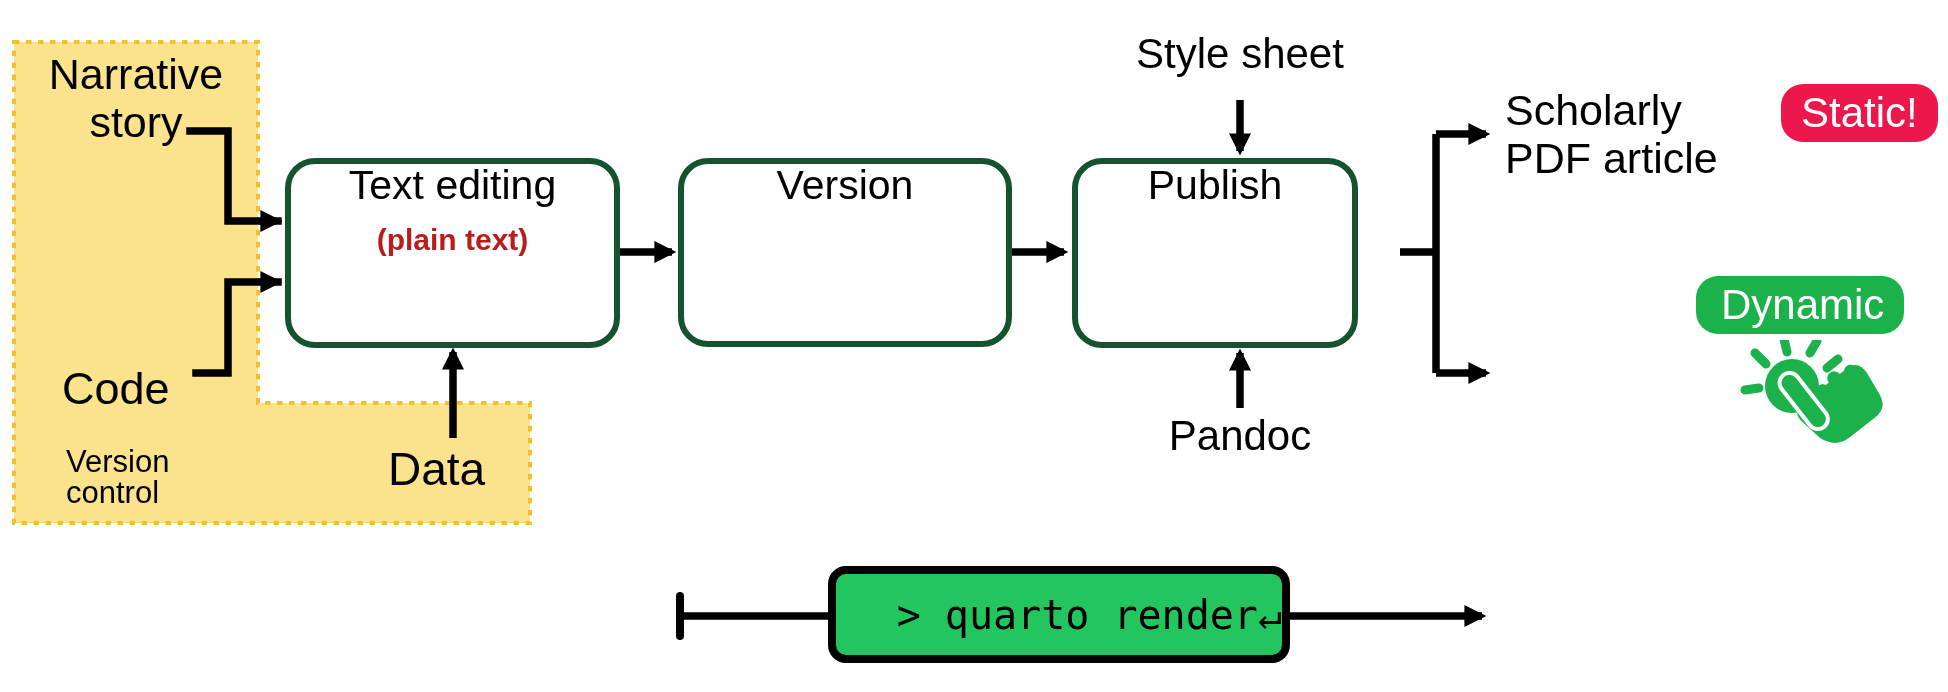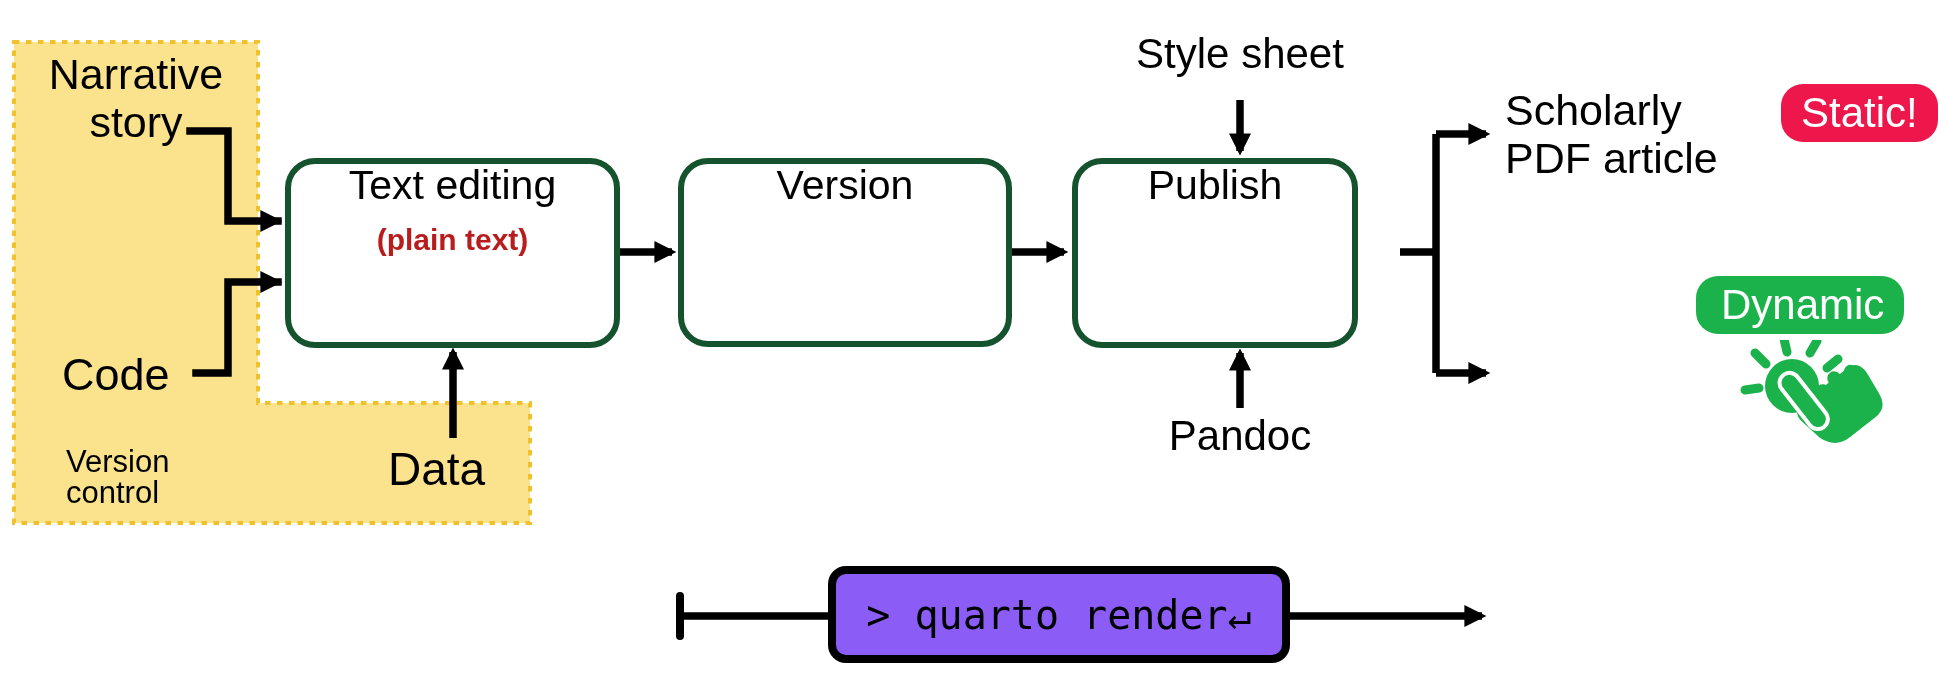--- a/index.html
+++ b/index.html
@@ -20,23 +20,23 @@
   .node-title{font-size:41px;line-height:1.05;}
   .node-sub{font-size:30px;color:#b91c1c;line-height:1.1;margin-top:16px;font-weight:bold;}
   
   .lbl{position:absolute;line-height:1.12;}
   .badge{
     position:absolute;color:#fff;font-size:42px;line-height:1.0;
     padding:8px 20px;border-radius:22px;white-space:nowrap;
   }
   .note{color:#949494;font-size:33px;line-height:1.12;}
   .cmdbox{
-    position:absolute;box-sizing:border-box;background:#8b5cf6;
+    position:absolute;box-sizing:border-box;background:#22c55e;
     border:8px solid #000;border-radius:18px;
-    display:flex;align-items:center;justify-content:center;
+    display:flex;align-items:center;justify-content:flex-end;
     font-family:"DejaVu Sans Mono", monospace;font-size:40px;white-space:nowrap;
   }
 </style>
 </head>
 <body>
 
 <div class="canvas">
 
   <svg class="underlay" width="1948" height="692" viewBox="0 0 1948 692">
     <defs>
@@ -65,21 +65,21 @@
     <path d="M1436,134 H1486" fill="none" stroke="#000" stroke-width="7.5" marker-end="url(#ah)"></path>
     <path d="M1436,373 H1486" fill="none" stroke="#000" stroke-width="7.5" marker-end="url(#ah)"></path>
 
     <path d="M680,596 V636" fill="none" stroke="#000" stroke-width="8" stroke-linecap="round"></path>
     <path d="M682,616 H840" fill="none" stroke="#000" stroke-width="7.5"></path>
     <path d="M1285,616 H1482" fill="none" stroke="#000" stroke-width="7.5" marker-end="url(#ah)"></path>
   </svg>
 
   <div class="lbl preline abs" style="left:20px;top:50px;width:232px;text-align:center;font-size:43px;">Narrative
 story</div>
-  <div class="lbl abs" style="left:62px;top:350px;font-size:45px;text-align:right;">Code</div>
+  <div class="lbl abs" style="left:62px;top:364px;font-size:45px;text-align:right;">Code</div>
   <div class="lbl preline abs" style="left:58px;top:446px;font-size:31px;line-height:1.0;margin-left:8px;">Version
 control</div>
   <div class="lbl abs" style="left:388px;top:444px;font-size:46px;">Data</div>
 
   <div class="node" style="left:285px;top:158px;width:335px;height:190px;">
     <div class="node-title">Text editing</div>
     <div class="node-sub">(plain text)</div>
   </div>
   <div class="node" style="left:678px;top:158px;width:334px;height:189px;">
     <div class="node-title">Version</div>

